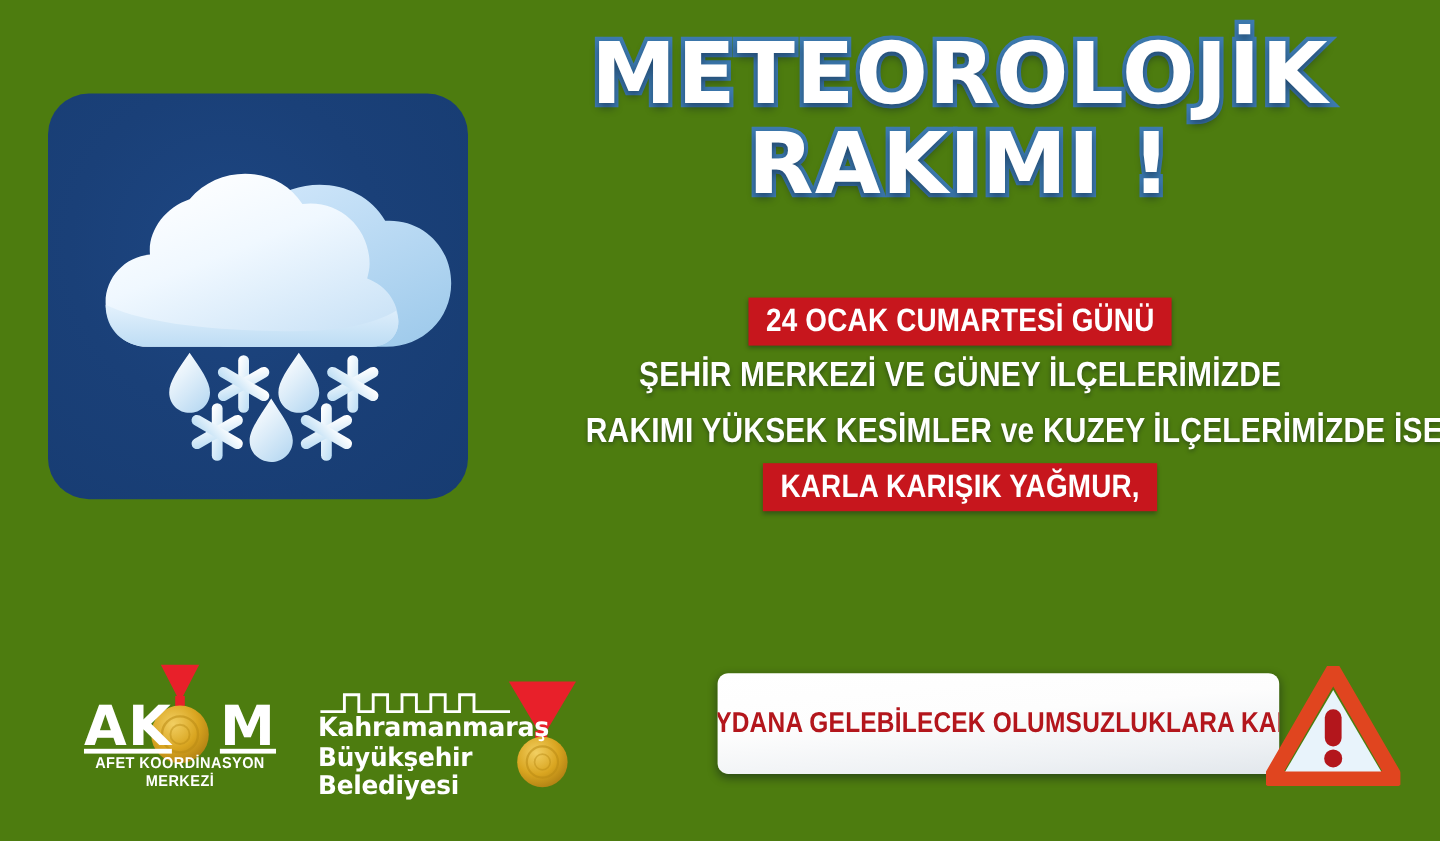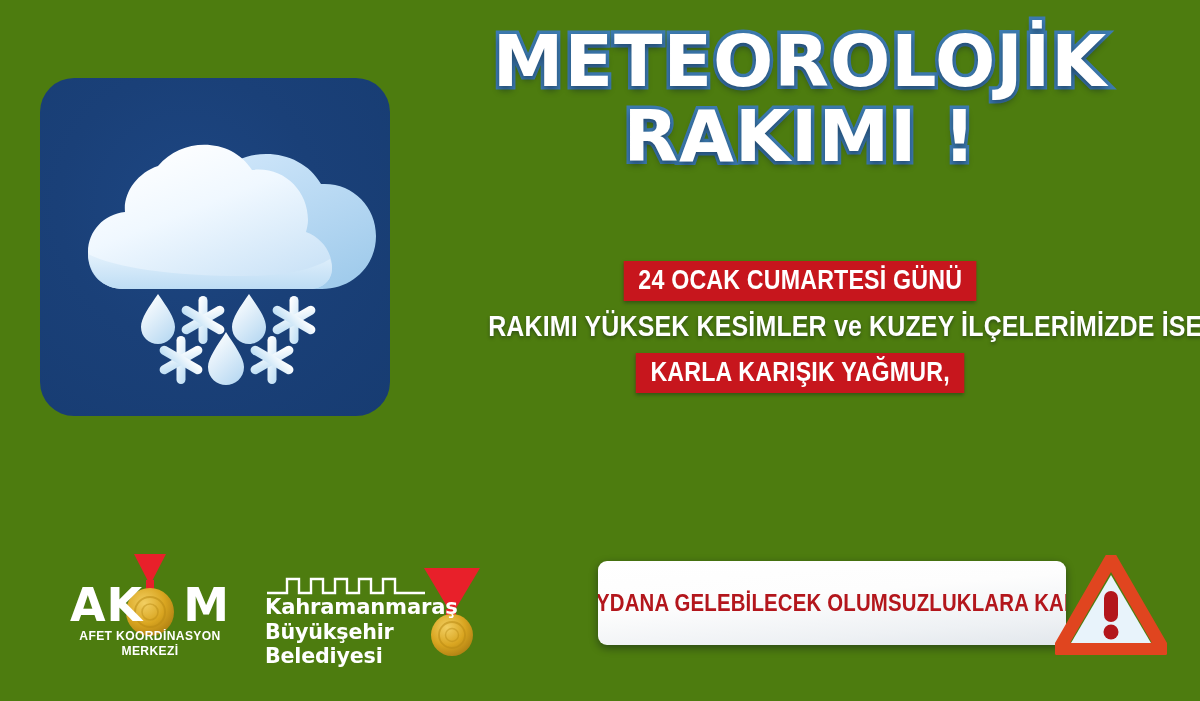--- a/index.html
+++ b/index.html
@@ -56,21 +56,20 @@
   #title-line-1 { font-size: 71px; }
   #title-line-2 { font-size: 71px; margin-top: 6px; }
 
   
   #message-block {
     position: absolute;
     left: 430px;
     top: 248px;
     width: 740px;
     text-align: center;
-    margin-top: 13px;
   }
   .msg-line {
     display: block;
     margin: 0 auto 6px auto;
     line-height: 1.0;
   }
   .msg-inner {
     display: inline-block;
     font-family: "Liberation Sans Narrow", "Liberation Sans", "DejaVu Sans", sans-serif;
     font-weight: bold;
@@ -144,20 +143,21 @@
     left: 0;
     top: 30px;
     width: 200px;
     text-align: center;
     font-family: "DejaVu Sans", "Liberation Sans", sans-serif;
     font-weight: bold;
     font-size: 46px;
     color: #ffffff;
     letter-spacing: 1px;
     line-height: 1;
+    text-decoration: underline;
   }
   #akom-wordmark .gap { display: inline-block; width: 40px; }
   #akom-sub {
     position: absolute;
     left: 0;
     top: 76px;
     width: 200px;
     text-align: center;
     font-family: "Liberation Sans Narrow", "Liberation Sans", sans-serif;
     font-weight: bold;
@@ -291,20 +291,23 @@
   </div>
 
   <div id="title-block">
     <div class="title-line" id="title-line-1">METEOROLOJİK</div>
     <div class="title-line" id="title-line-2">RAKIMI !</div>
   </div>
 
   <div id="message-block">
     <div class="msg-line hl">
       <span class="msg-inner">24 OCAK CUMARTESİ GÜNÜ</span>
+    </div>
+    <div class="msg-line plain">
+      <span class="msg-inner">ŞEHİR MERKEZİ VE GÜNEY İLÇELERİMİZDE</span>
     </div>
     <div class="msg-line plain">
       <span class="msg-inner">RAKIMI YÜKSEK KESİMLER ve KUZEY İLÇELERİMİZDE İSE</span>
     </div>
     <div class="msg-line hl">
       <span class="msg-inner">KARLA KARIŞIK YAĞMUR,</span>
     </div>
   </div>
 
   <div id="warning-banner">

